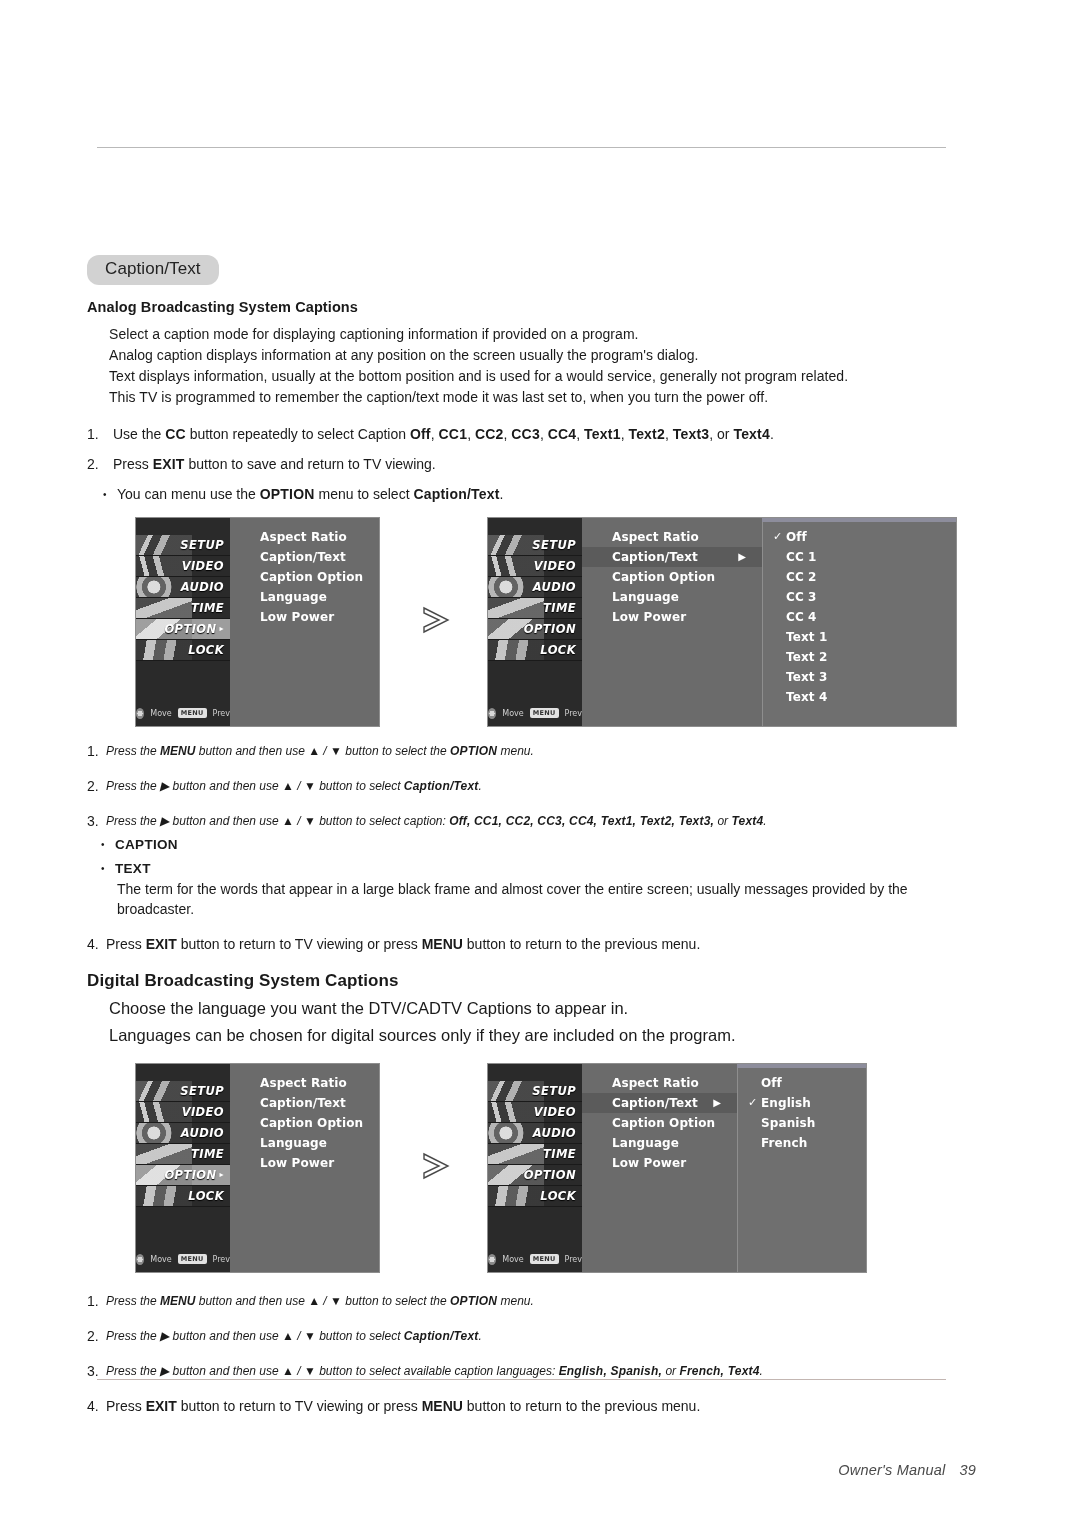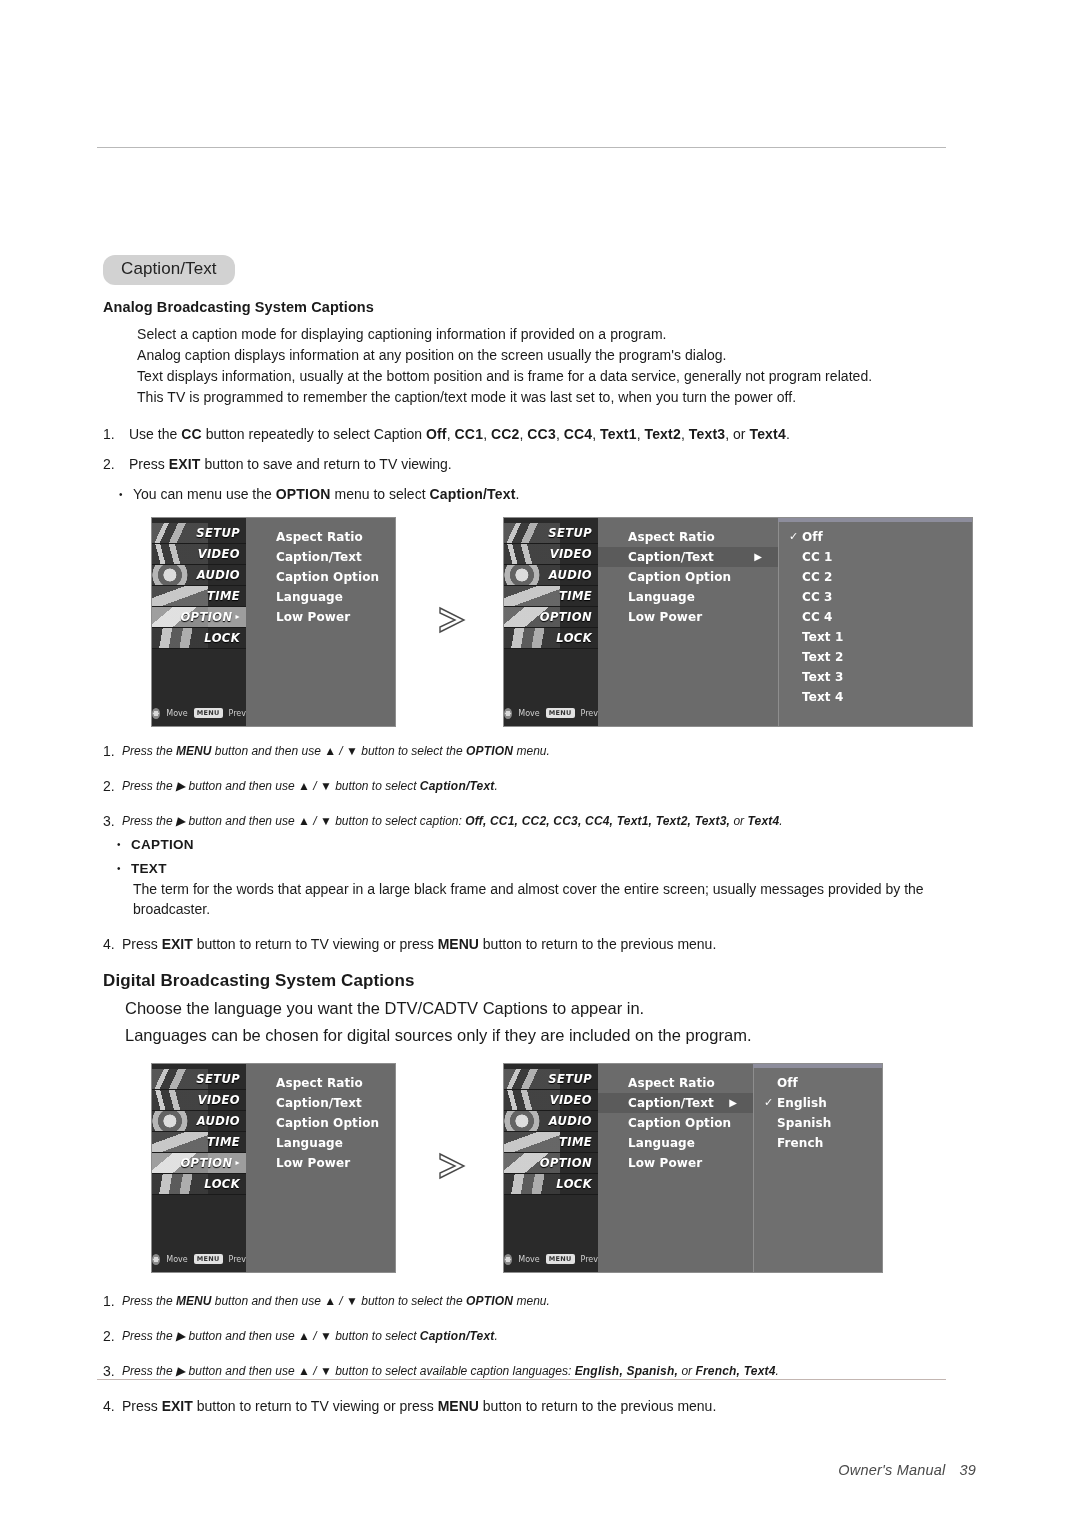--- a/index.html
+++ b/index.html
@@ -24,21 +24,21 @@
   .top-rule {
     position: absolute;
     left: 97px;
     top: 147px;
     width: 849px;
     height: 1px;
     background: #b9b9b9;
   }
   .content {
     position: absolute;
-    left: 103px;
+    left: 87px;
     top: 255px;
     width: 880px;
   }
 
   
   .pill {
     display: inline-block;
     background: #d2d2d2;
     color: #232323;
     border-radius: 12px;
@@ -56,21 +56,21 @@
   }
   .h2 {
     font-size: 17px;
     font-weight: bold;
     letter-spacing: 0.1px;
   }
 
   .para {
     font-size: 14px;
     line-height: 21px;
-    margin-left: 34px;
+    margin-left: 22px;
     letter-spacing: 0.05px;
   }
   .para-lg {
     font-size: 16.5px;
     line-height: 27px;
     margin-left: 22px;
   }
 
   .numlist {
     margin-top: 16px;
@@ -140,21 +140,21 @@
     position: absolute;
     left: 0; top: 0; right: 0;
     height: 4px;
     background: #8d8d9c;
   }
   .osd-left {
     width: 94px;
     flex: 0 0 94px;
     background: #2a2a2a;
     position: relative;
-    padding-top: 5px;
+    padding-top: 17px;
     box-sizing: border-box;
   }
   .osd-row {
     height: 21px;
     display: flex;
     align-items: center;
     justify-content: flex-end;
     padding-right: 6px;
     box-sizing: border-box;
     position: relative;
@@ -292,21 +292,21 @@
 
     
     <div class="pill">Caption/Text</div>
 
     
     <div class="h3" style="margin-top:14px;">Analog Broadcasting System Captions</div>
 
     <div style="margin-top:9px;">
       <div class="para">Select a caption mode for displaying captioning information if provided on a program.</div>
       <div class="para">Analog caption displays information at any position on the screen usually the program's dialog.</div>
-      <div class="para">Text displays information, usually at the bottom position and is frame for a data service, generally not program related.</div>
+      <div class="para">Text displays information, usually at the bottom position and is used for a would service, generally not program related.</div>
       <div class="para">This TV is programmed to remember the caption/text mode it was last set to, when you turn the power off.</div>
     </div>
 
     
     <div class="numlist">
       <div class="numrow">
         <span class="num">1.</span>
         <span class="txt">
           <span>Use the </span><b class="sp">CC</b><span> button repeatedly to select Caption </span><b class="sp">Off</b><span>, </span><b class="sp">CC1</b><span>, </span><b class="sp">CC2</b><span>, </span><b class="sp">CC3</b><span>, </span><b class="sp">CC4</b><span>, </span><b class="sp">Text1</b><span>, </span><b class="sp">Text2</b><span>, </span><b class="sp">Text3</b><span>, or </span><b class="sp">Text4</b><span>.</span>
         </span>

